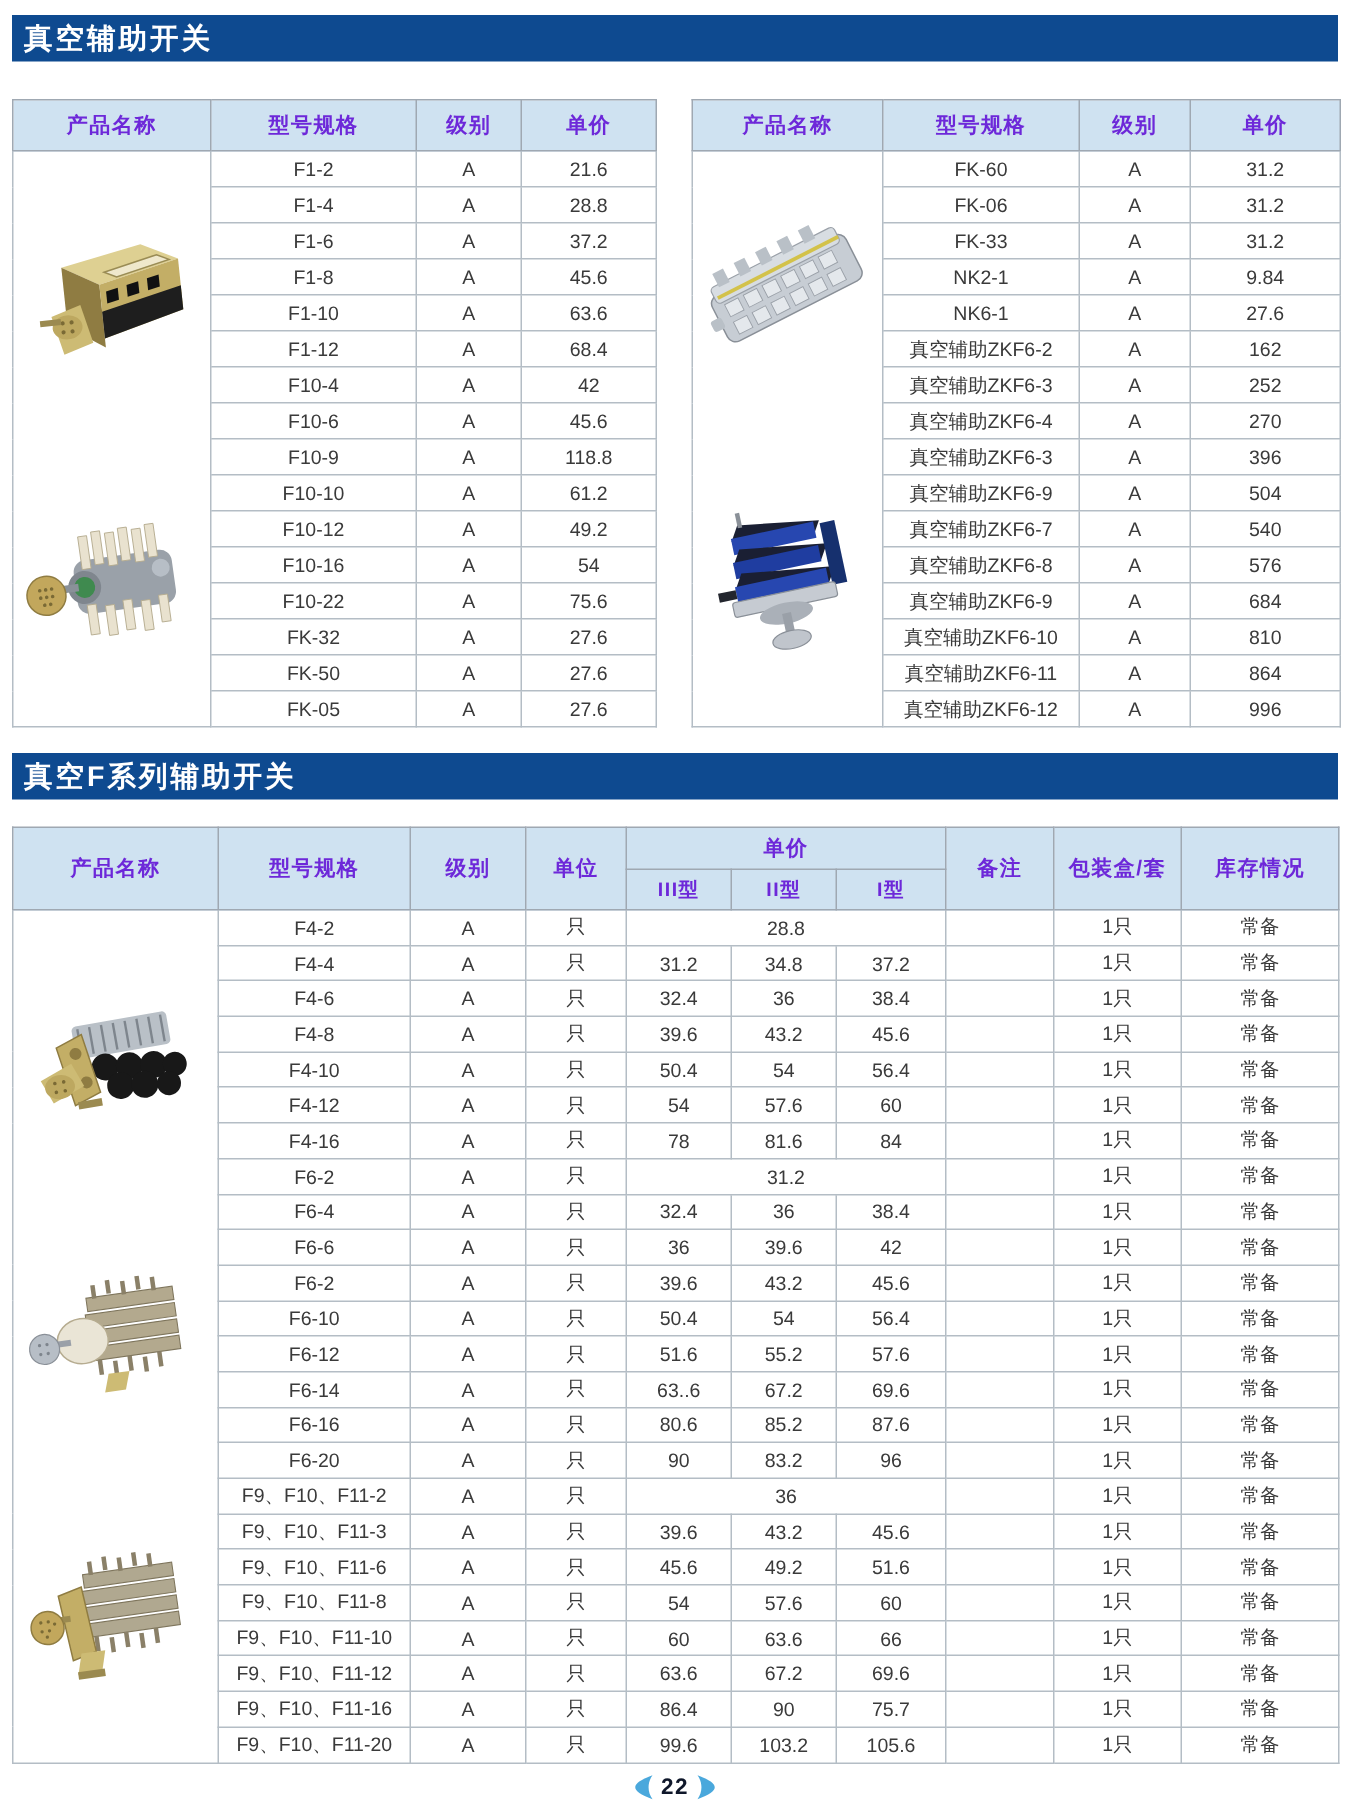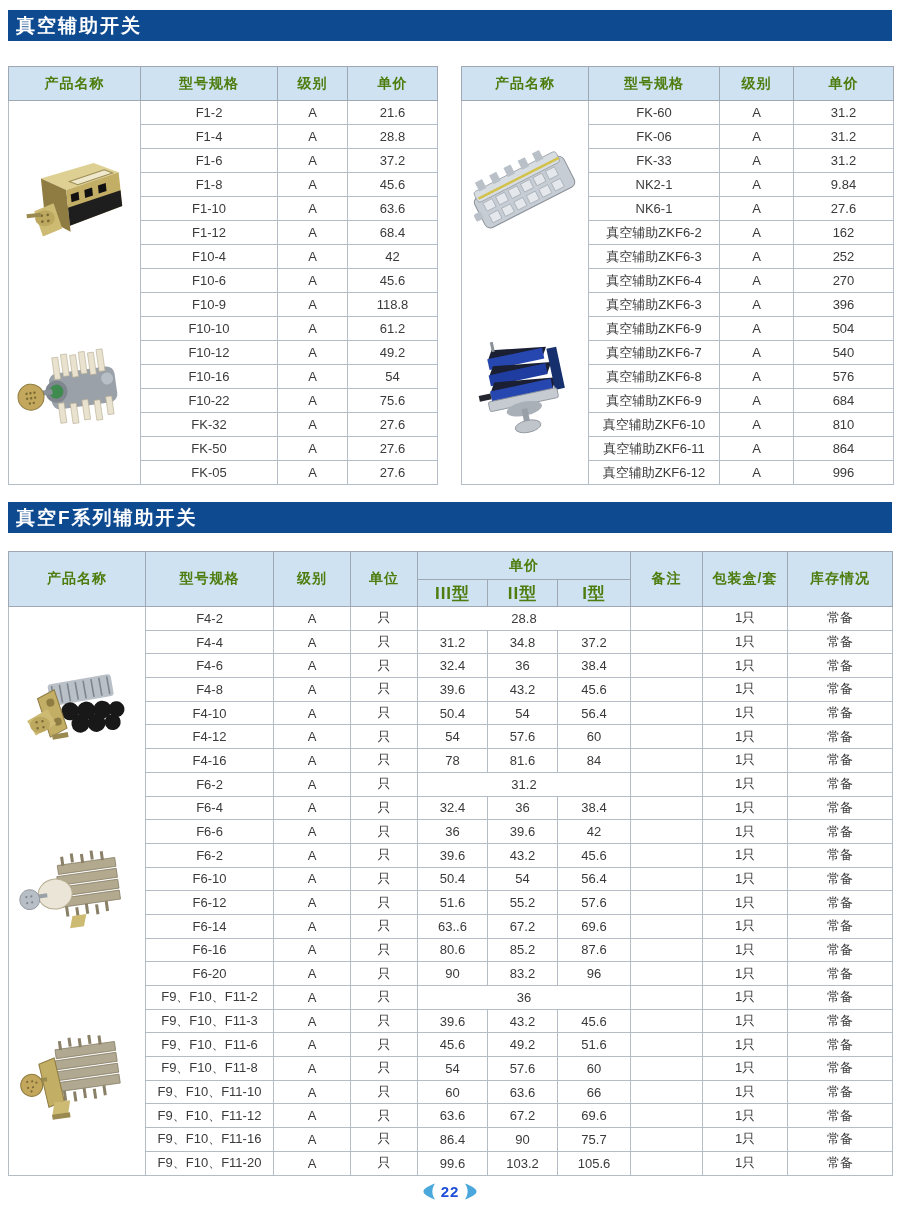--- a/index.html
+++ b/index.html
@@ -10,40 +10,40 @@
     color:#333;overflow:hidden;
   }
   .section-bar{
     margin:10px 8px 0;height:31px;background:#0e4a90;color:#fff;
     display:flex;align-items:center;padding-left:8px;
     font-size:19px;font-weight:bold;letter-spacing:2px;
   }
   .tables-row{display:flex;gap:23px;margin:25px 8px 0;align-items:flex-start}
   table{border-collapse:collapse;table-layout:fixed}
   th{
-    background:#cfe2f1;color:#4d7c0f;font-size:14px;font-weight:bold;
+    background:#cfe2f1;color:#6d28d9;font-size:14px;font-weight:bold;
     border:1px solid #9fa8b2;height:34px;letter-spacing:1px;
   }
   td{
     font-size:13px;color:#3a3a3a;text-align:center;vertical-align:middle;
     border:1px solid #b4bdc5;height:24px;padding:0 2px;
   }
   table{border:1px solid #9fa8b2}
   .product-cell{padding:0;vertical-align:middle}
   .product-stack{display:flex;flex-direction:column;align-items:center;justify-content:space-around;width:100%}
   .stack-small{height:380px}
   .stack-big{height:560px}
   .big-table th.h1{height:28px}
-  .big-table th.h2{height:27px;font-size:17px}
+  .big-table th.h2{height:27px;font-size:13px}
   .big-table td{height:23.7px}
   .pager{
     position:absolute;left:0;top:1183px;width:100%;
     display:flex;align-items:center;justify-content:center;gap:5px;
   }
-  .pager .num{font-size:15px;color:#1d4ed8;font-weight:bold;letter-spacing:1px}
+  .pager .num{font-size:15px;color:#0f172a;font-weight:bold;letter-spacing:1px}
 </style>
 </head>
 <body>
 
 <div class="section-bar">
   <span>真空辅助开关</span>
 </div>
 
 <div class="tables-row">
 

